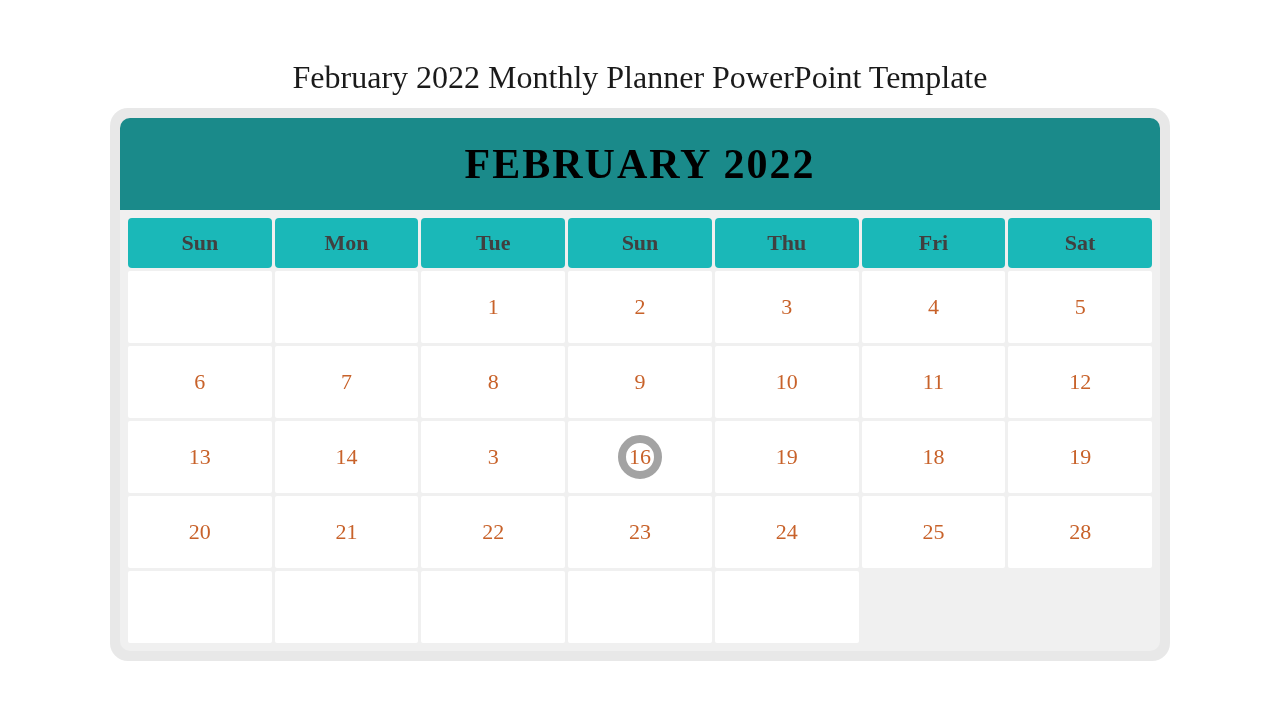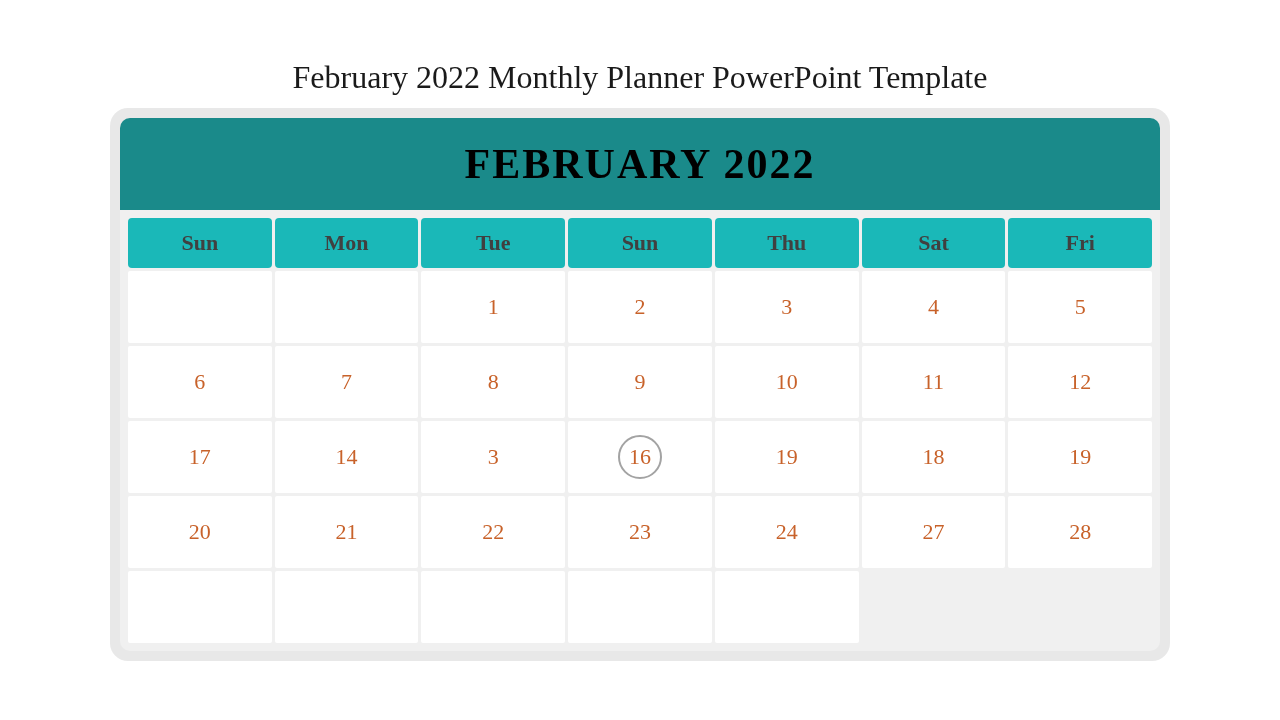--- a/index.html
+++ b/index.html
@@ -91,21 +91,21 @@
     }
 
     .calendar-cell.empty {
       background: #ffffff;
     }
 
     .day-circle {
       width: 44px;
       height: 44px;
       border-radius: 50%;
-      border: 2px solid #a3a3a3;
+      border: 8px solid #a3a3a3;
       display: flex;
       align-items: center;
       justify-content: center;
       color: #c8622a;
       font-size: 22px;
     }
   </style>
 </head>
 <body>
 
@@ -116,54 +116,54 @@
     <span class="calendar-header-text">FEBRUARY 2022</span>
   </div>
   <div class="calendar-body">
     <div class="day-headers">
 
     <div class="day-header">Sun</div>
         <div class="day-header">Mon</div>
         <div class="day-header">Tue</div>
         <div class="day-header">Sun</div>
         <div class="day-header">Thu</div>
+        <div class="day-header">Fri</div>
         <div class="day-header">Sat</div>
-        <div class="day-header">Fri</div>
       </div>
     <div class="calendar-grid">
 
     <div class="calendar-cell empty"></div>
         <div class="calendar-cell empty"></div>
         <div class="calendar-cell">1</div>
         <div class="calendar-cell">2</div>
         <div class="calendar-cell">3</div>
         <div class="calendar-cell">4</div>
         <div class="calendar-cell">5</div>
         <div class="calendar-cell">6</div>
         <div class="calendar-cell">7</div>
         <div class="calendar-cell">8</div>
         <div class="calendar-cell">9</div>
         <div class="calendar-cell">10</div>
         <div class="calendar-cell">11</div>
         <div class="calendar-cell">12</div>
-        <div class="calendar-cell">17</div>
+        <div class="calendar-cell">13</div>
         <div class="calendar-cell">14</div>
         <div class="calendar-cell">3</div>
         <div class="calendar-cell">
           <div class="day-circle">16</div>
         </div>
         <div class="calendar-cell">19</div>
         <div class="calendar-cell">18</div>
         <div class="calendar-cell">19</div>
         <div class="calendar-cell">20</div>
         <div class="calendar-cell">21</div>
         <div class="calendar-cell">22</div>
         <div class="calendar-cell">23</div>
         <div class="calendar-cell">24</div>
-        <div class="calendar-cell">27</div>
+        <div class="calendar-cell">25</div>
         <div class="calendar-cell">28</div>
         <div class="calendar-cell empty"></div>
         <div class="calendar-cell empty"></div>
         <div class="calendar-cell empty"></div>
         <div class="calendar-cell empty"></div>
         <div class="calendar-cell empty"></div>
       </div>
   </div>
 </div>
 

